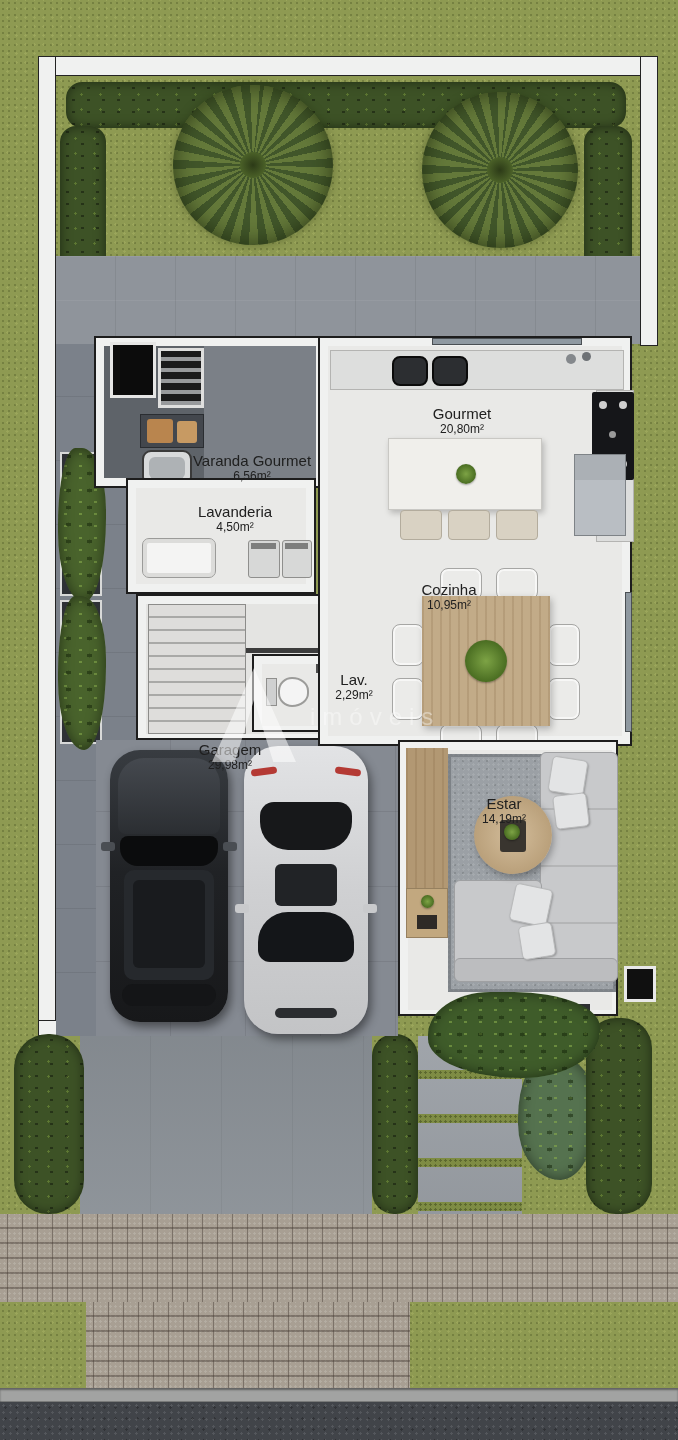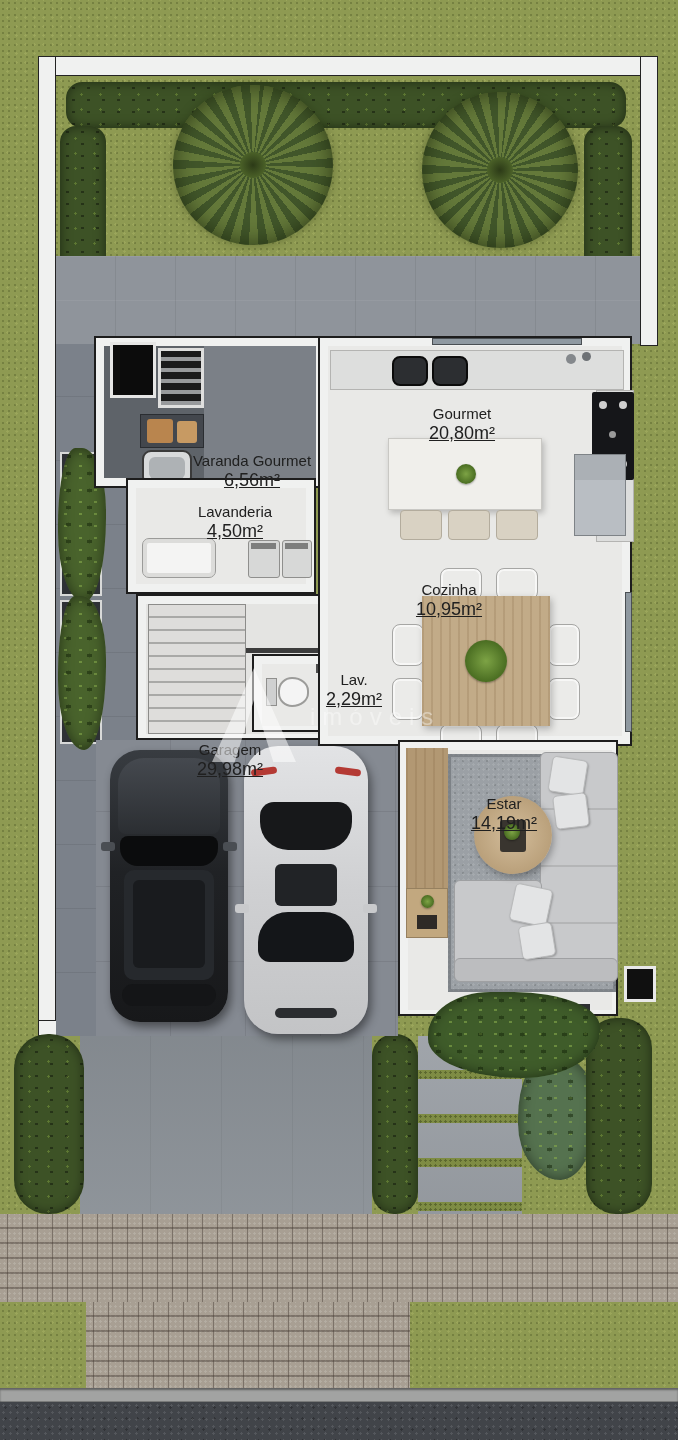--- a/index.html
+++ b/index.html
@@ -74,21 +74,21 @@
     background-image:radial-gradient(rgba(255,255,255,.10) 1px, transparent 1.3px),
       radial-gradient(rgba(0,0,0,.12) 1px, transparent 1.3px);background-size:5px 5px,8px 8px;}
   .stairs{background:repeating-linear-gradient(180deg, #dedddb 0 11px, #a9a9a7 11px 13px);border:1px solid #8c8c8a;}
   .appliance{background:#d7d8d7;border:1.5px solid #8f8f8d;border-radius:3px;}
   .plantdot{border-radius:50%;background:radial-gradient(#7da345, #46691f 75%);box-shadow:0 1px 2px rgba(0,0,0,.35);}
   
   .carbody{border-radius:30px;box-shadow:3px 5px 10px rgba(0,0,0,.45);}
   
   .room-label{position:absolute;transform:translateX(-50%);text-align:center;color:#202020;z-index:40;line-height:1.12;white-space:nowrap;}
   .room-label .nm{font-size:15px;}
-  .room-label .ar{font-size:18px;text-decoration:underline;}
+  .room-label .ar{font-size:12px;}
   .watermark{position:absolute;z-index:50;display:flex;align-items:center;gap:14px;pointer-events:none;}
   .wm-logo{width:84px;height:94px;background:rgba(255,255,255,.52);
     clip-path:polygon(0% 100%,50% 0%,100% 100%,73% 100%,50% 34%,27% 100%);}
   .wm-text{display:flex;flex-direction:column;align-items:flex-end;}
   .wm-brand{font-size:56px;font-weight:700;letter-spacing:1px;color:rgba(255,255,255,.52);line-height:.85;}
   .wm-tag{font-size:24px;letter-spacing:7px;color:rgba(255,255,255,.40);margin-top:4px;}
 </style>
 </head>
 <body>
 

